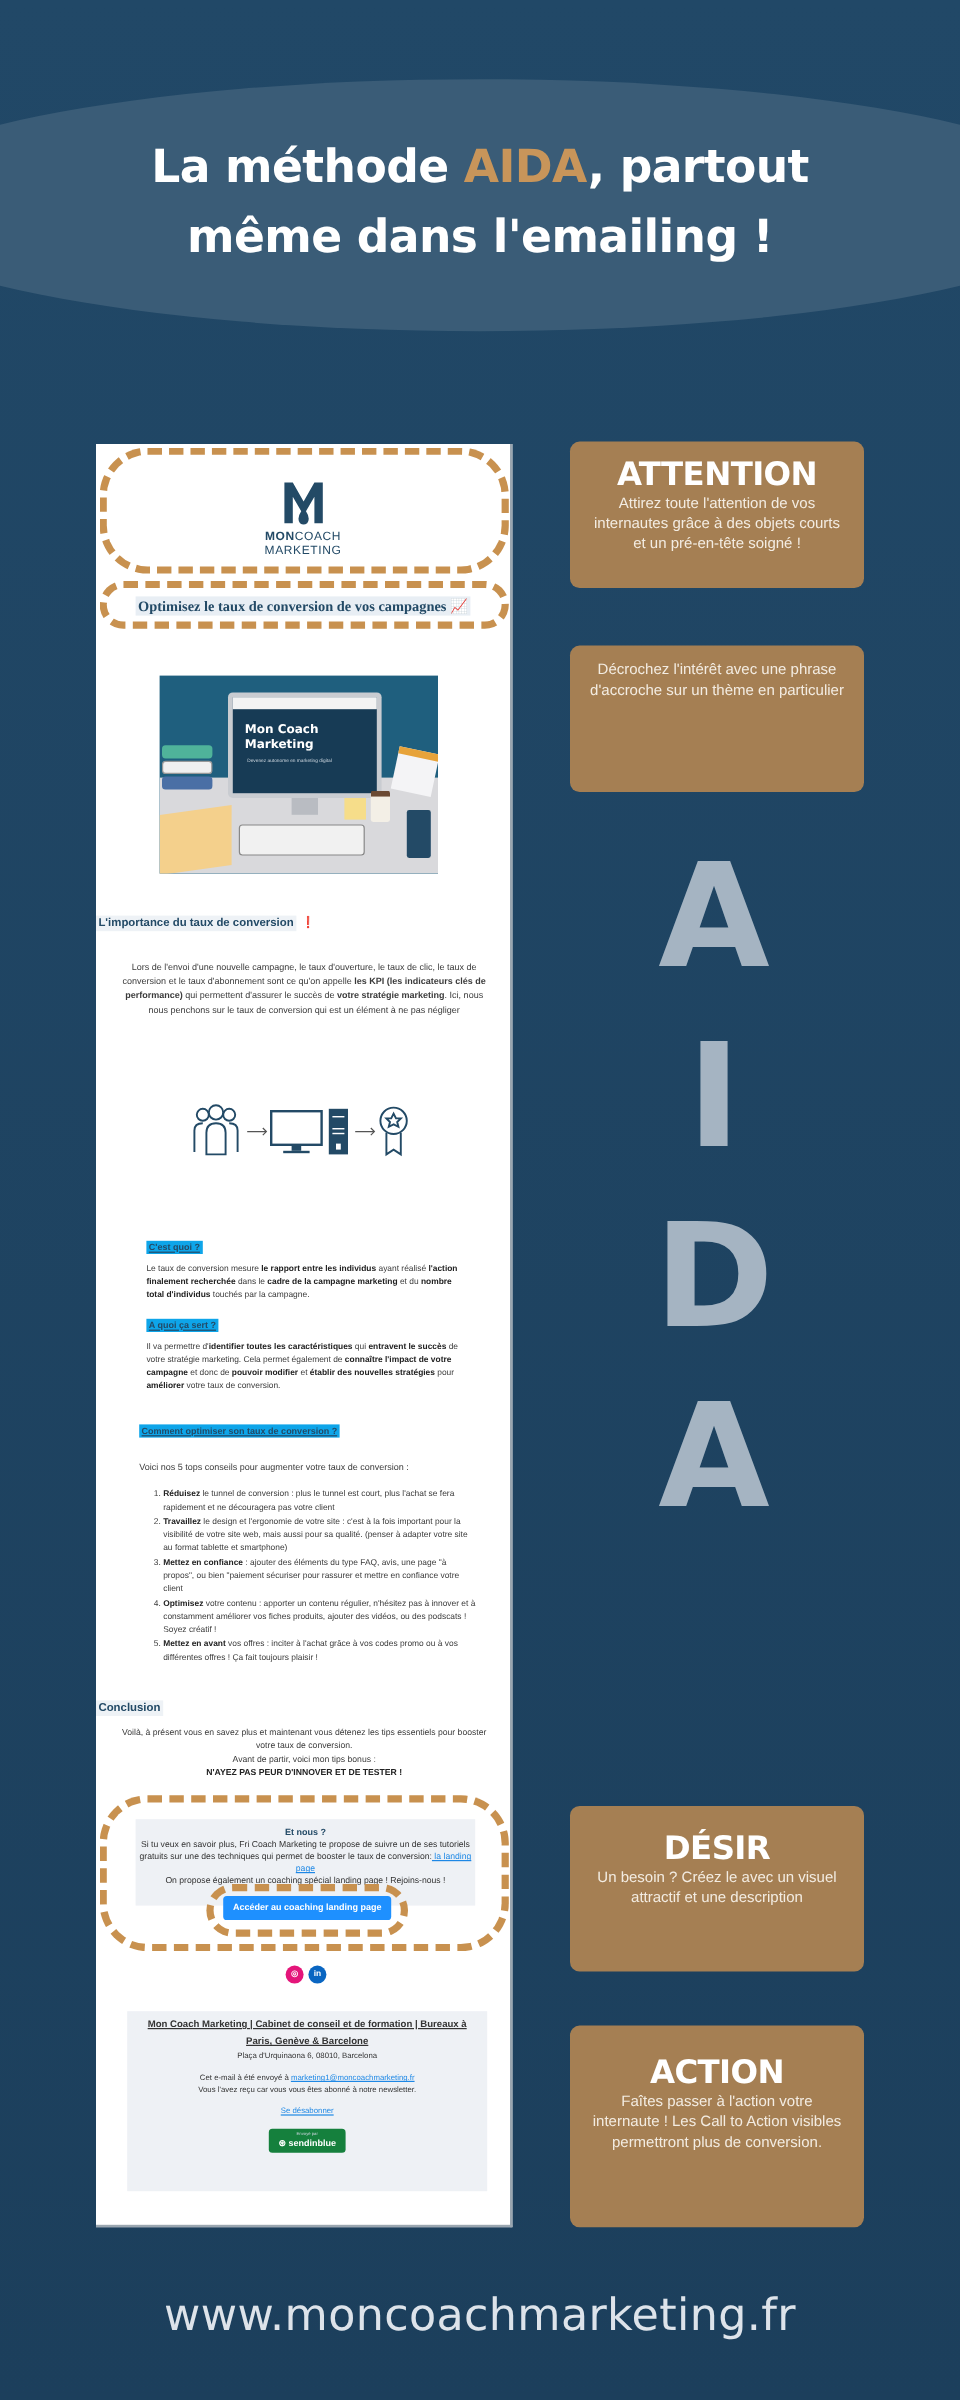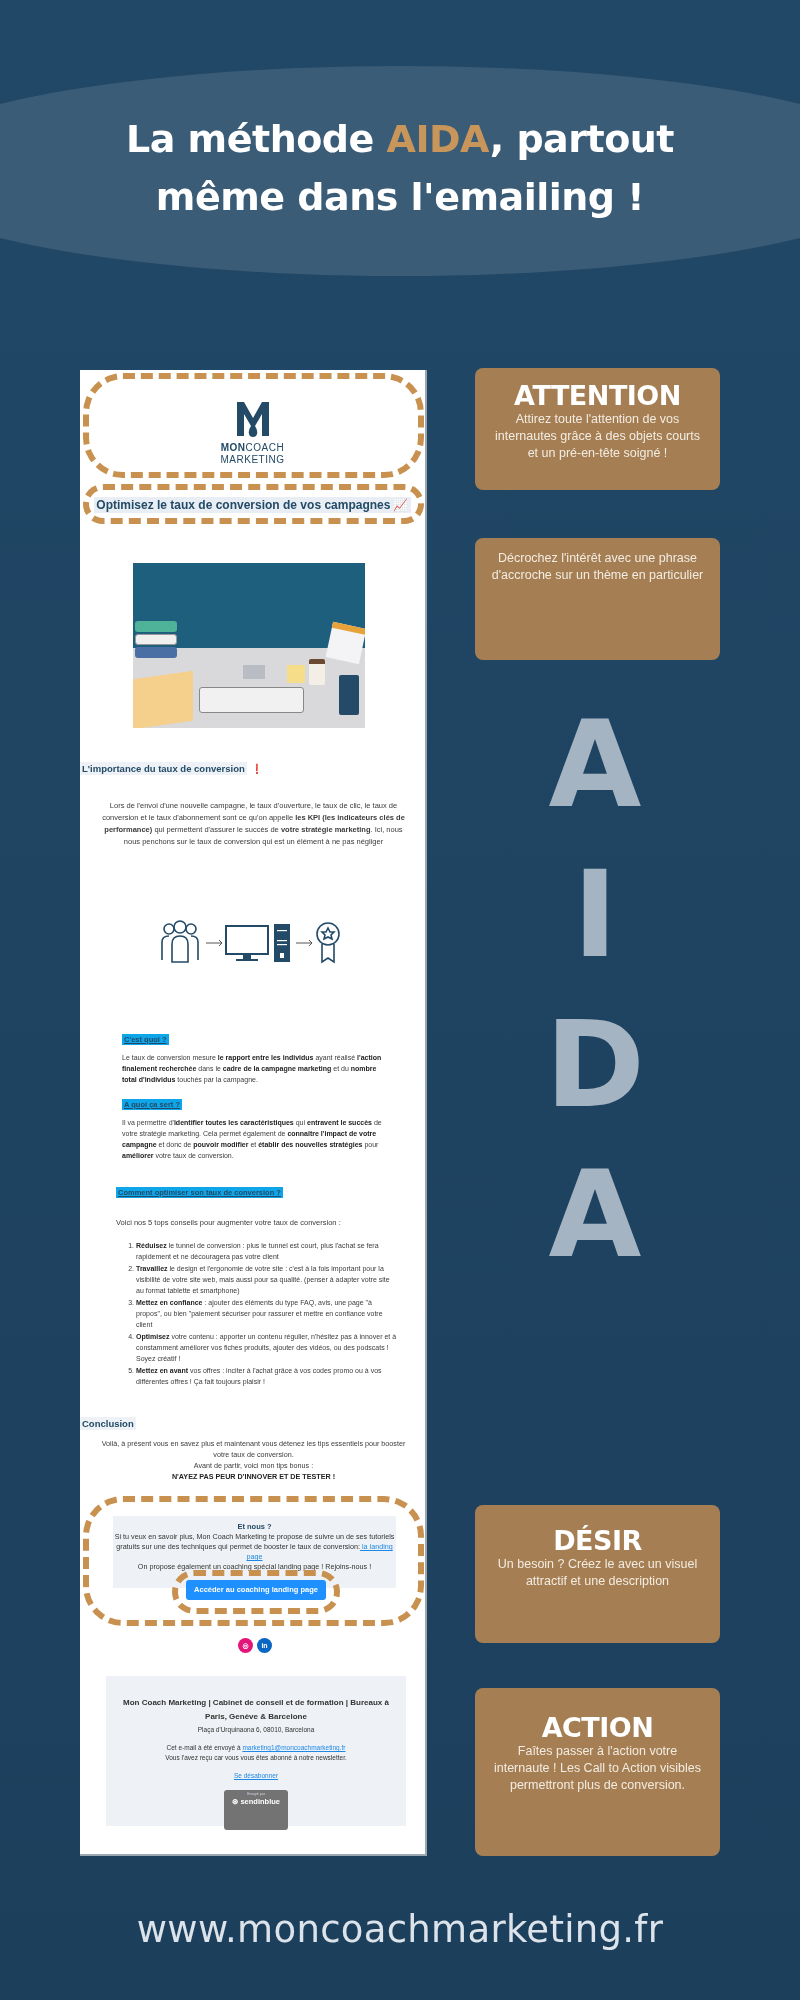--- a/index.html
+++ b/index.html
@@ -31,21 +31,21 @@
     position: absolute; border: 6px dashed #c8914f; border-radius: 40px; pointer-events: none;
   }
   .logo { position: absolute; left: 0; top: 30px; width: 100%; text-align: center; }
   .logo-mark { display: block; margin: 0 auto; }
   .logo-text { font-size: 10px; color: #234a66; letter-spacing: 0.5px; line-height: 12px; margin-top: 4px; }
   .logo-text b { font-weight: bold; }
   .subject {
     position: absolute; left: 0; top: 128px; width: 100%; text-align: center;
     font-size: 12px; font-weight: bold; color: #234a66;
   }
-  .subject span { background: #e8eef4; padding: 1px 2px; }
+  .subject span { background: #e8eef4; padding: 1px 2px; font-family: Liberation Serif, serif; }
   .hero-img {
     position: absolute; left: 53px; top: 193px; width: 232px; height: 165px;
     background: #1f5f7e; overflow: hidden;
   }
   .desk { position: absolute; left: 0; bottom: 0; width: 100%; height: 80px; background: #d9d9dc; }
   .monitor {
     position: absolute; left: 57px; top: 14px; width: 128px; height: 88px;
     background: #c9ccd1; border-radius: 4px; padding: 4px;
   }
   .screen { width: 100%; height: 100%; background: #173b55; position: relative; }
@@ -87,26 +87,26 @@
   .cta {
     position: absolute; left: 106px; top: 1210px; width: 140px; height: 20px; background: #1e90ff;
     color: #fff; font-size: 7.5px; font-weight: bold; text-align: center; line-height: 20px; border-radius: 3px;
   }
   .social { position: absolute; left: 158px; top: 1268px; display: flex; gap: 4px; }
   .soc { width: 15px; height: 15px; border-radius: 50%; color: #fff; font-size: 7px; font-weight: bold; text-align: center; line-height: 15px; }
   .footer-box {
     position: absolute; left: 26px; top: 1306px; width: 300px; height: 150px; background: #eef1f5;
     text-align: center; color: #333;
   }
-  .f-name { margin-top: 20px; font-size: 8px; font-weight: bold; line-height: 14px; padding: 0 14px; }
+  .f-name { margin-top: 4px; font-size: 8px; font-weight: bold; line-height: 14px; padding: 0 14px; text-decoration: underline; }
   .f-addr { font-size: 6.5px; margin-top: 2px; }
   .f-sent { font-size: 6.5px; line-height: 10px; margin-top: 10px; }
   .f-unsub { display: inline-block; font-size: 6.5px; margin-top: 9px; }
   .sib {
-    width: 64px; height: 40px; margin: 8px auto 0; background: #737373; border-radius: 3px; color: #fff;
+    width: 64px; height: 20px; margin: 8px auto 0; background: #15803d; border-radius: 3px; color: #fff;
     font-size: 7.5px; font-weight: bold; line-height: 10px; padding-top: 2px;
   }
   .sib small { display: block; font-size: 3.5px; font-weight: normal; line-height: 5px; color: #cfd6e0; }
 
   
   .card {
     position: absolute; left: 475px; width: 245px; background: #a57f53; border-radius: 8px;
     text-align: center; color: #fff;
   }
   .card-title { font-family: "DejaVu Sans", sans-serif; font-weight: bold; font-size: 27px; letter-spacing: -0.5px; }
@@ -142,20 +142,27 @@
   <div class="subject"><span>Optimisez le taux de conversion de vos campagnes 📈</span></div>
 
   <div class="hero-img">
     <div class="desk"></div>
     <div class="books">
         <div class="book" style="background:#4fb39a"></div>
         <div class="book" style="background:#f0f0f0;border:1px solid #999"></div>
         <div class="book" style="background:#4a6fa5"></div>
       </div>
     <div class="notebook"></div>
+    <div class="monitor">
+      <div class="screen">
+        <div class="screen-bar"></div>
+        <div class="screen-title"><span>Mon Coach</span><br><span>Marketing</span></div>
+        <div class="screen-sub">Devenez autonome en marketing digital</div>
+      </div>
+    </div>
     <div class="stand"></div>
     <div class="keyboard"></div>
     <div class="postit"></div>
     <div class="cup"></div>
     <div class="calendar"></div>
     <div class="pencils"></div>
   </div>
 
   <div class="h2" style="top:393px;"><span>L'importance du taux de conversion</span> <span class="excl">❗</span></div>
   <p class="intro" id="intro-p"><span>Lors de l'envoi d'une nouvelle campagne, le taux d'ouverture, le taux de clic, le taux de conversion et le taux d'abonnement sont ce qu'on appelle </span><b>les KPI (les indicateurs clés de performance)</b><span> qui permettent d'assurer le succès de </span><b>votre stratégie marketing</b><span>. Ici, nous nous penchons sur le taux de conversion qui est un élément à ne pas négliger</span></p>
@@ -204,21 +211,21 @@
   <div class="h2" style="top:1048px;"><span>Conclusion</span></div>
   <div class="concl-text">
     <div>Voilà, à présent vous en savez plus et maintenant vous détenez les tips essentiels pour booster votre taux de conversion.</div>
     <div>Avant de partir, voici mon tips bonus :</div>
     <div class="bold">N'AYEZ PAS PEUR D'INNOVER ET DE TESTER !</div>
   </div>
 
   <div class="dash" style="left:3px;top:1126px;width:341px;height:130px;"></div>
   <div class="nous-box">
     <div class="t">Et nous ?</div>
-    <div><span>Si tu veux en savoir plus, Mon Coach Marketing te propose de suivre un de ses tutoriels gratuits sur une des techniques qui permet de booster le taux de conversion:</span><a class="link"> la landing page</a></div>
+    <div><span>Si tu veux en savoir plus, Fri Coach Marketing te propose de suivre un de ses tutoriels gratuits sur une des techniques qui permet de booster le taux de conversion:</span><a class="link"> la landing page</a></div>
     <div>On propose également un coaching spécial landing page ! Rejoins-nous !</div>
   </div>
   <div class="dash" style="left:92px;top:1200px;width:168px;height:44px;border-radius:22px;"></div>
   <div class="cta">Accéder au coaching landing page</div>
 
   <div class="social" id="social">
       <a class="soc" style="background: rgb(228, 21, 122);">◎</a>
       <a class="soc" style="background: rgb(10, 102, 194);">in</a>
     </div>
 

